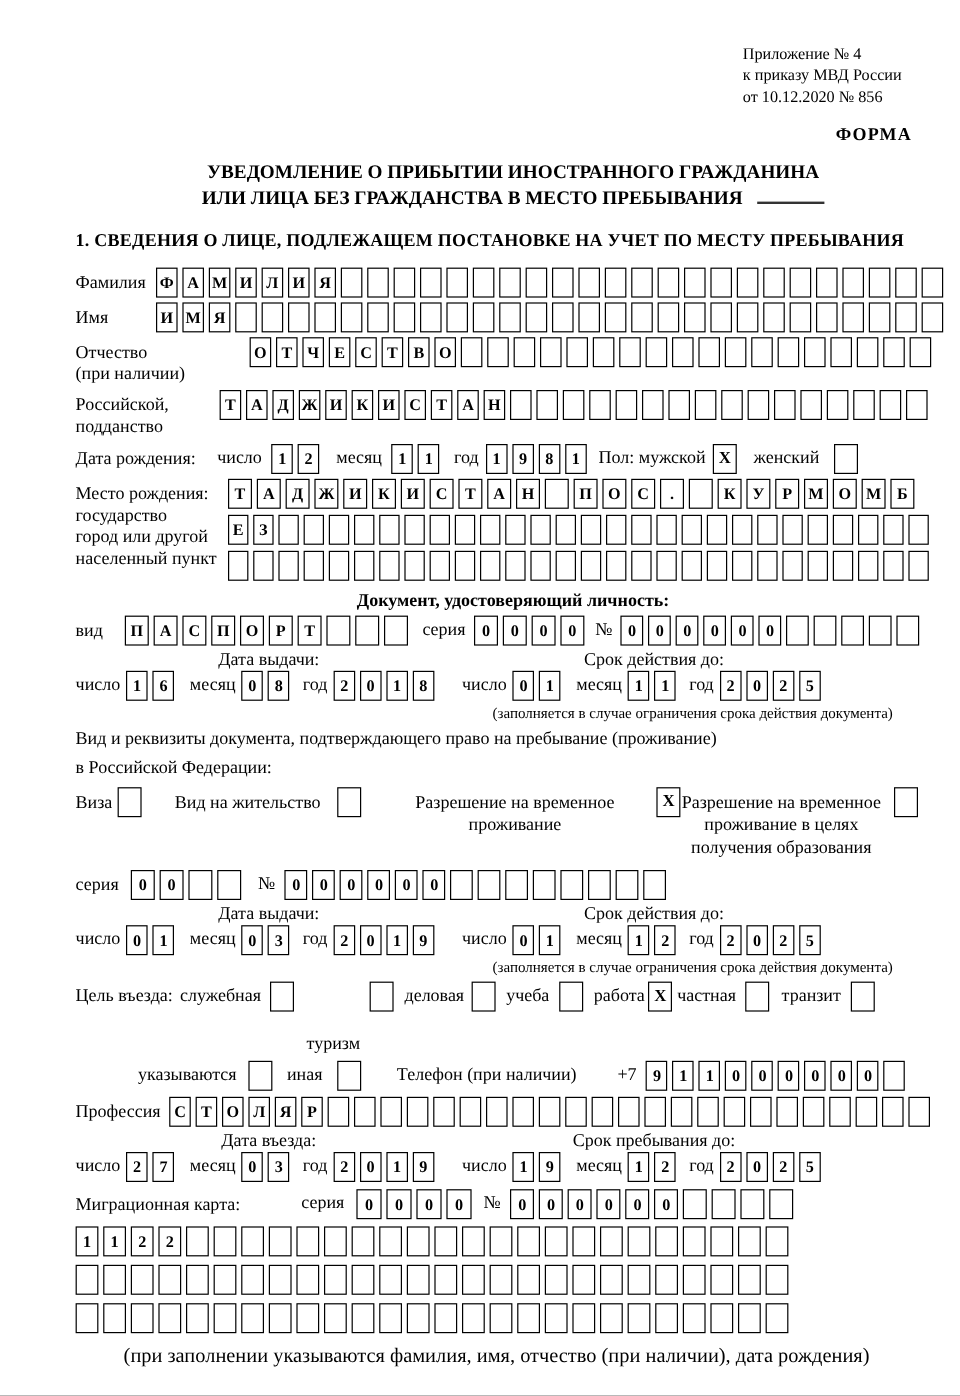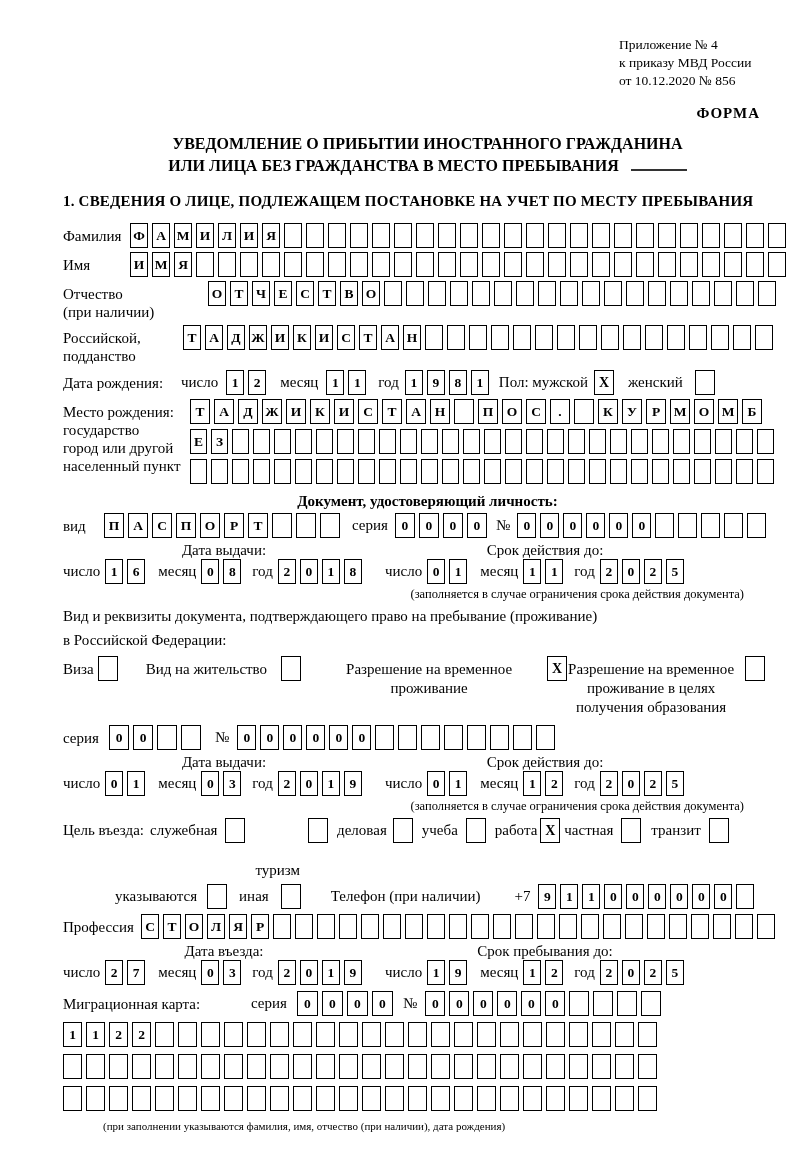--- a/index.html
+++ b/index.html
@@ -43,21 +43,21 @@
   .plain-line { margin-top:4px; line-height:20px; }
   
   .options-row { display:flex; align-items:flex-start; margin-top:6px; margin-bottom:8px; }
   .opt { display:flex; align-items:flex-start; }
   .opt-label { padding-top:4px; line-height:19px; }
   .opt-center { text-align:center; }
   
   .inline-row { display:flex; align-items:flex-start; margin-bottom:5px; }
   .inline-row .lbl { padding-top:4px; flex:none; }
   .bp-rows .cell-row { margin-bottom:5px; }
-  .rep-note { font-size:11px; margin-left:160px; margin-top:4px; }
+  .rep-note { font-size:17px; margin-left:160px; margin-top:4px; }
 </style>
 </head>
 <body>
 
 <div class="page">
 
   <div class="appendix">
     <div>Приложение № 4</div>
     <div>к приказу МВД России</div>
     <div>от 10.12.2020 № 856</div>

